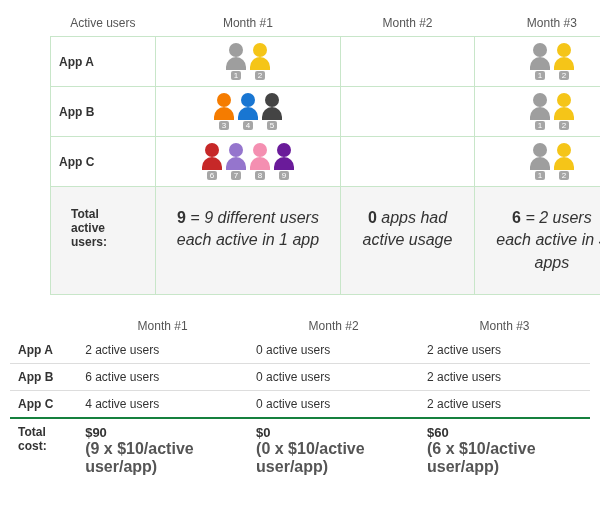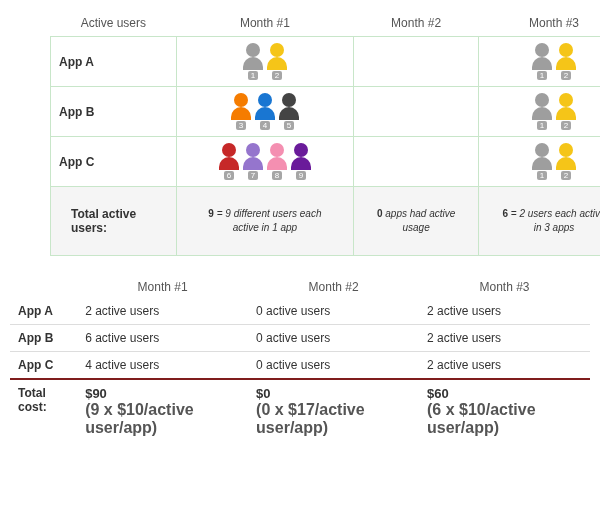--- a/index.html
+++ b/index.html
@@ -47,21 +47,21 @@
       background: #f5f5f5;
       border: 1px solid #c8e6c9;
       vertical-align: top;
       padding: 20px;
     }
     .top-table .total-row .row-label {
       font-weight: bold;
     }
     .total-note {
       font-style: italic;
-      font-size: 10px;
+      font-size: 16px;
       text-align: center;
       line-height: 1.4;
     }
     .total-note strong {
       font-weight: bold;
       font-style: normal;
     }
 
     
     .user-icons {
@@ -119,21 +119,21 @@
     .bottom-table td {
       padding: 6px 8px;
       border-bottom: 1px solid #ddd;
       text-align: left;
     }
     .bottom-table td:first-child {
       text-align: left;
       font-weight: bold;
     }
     .bottom-table .total-row td {
-      border-top: 2px solid #7f1d1d;
+      border-top: 2px solid #15803d;
       border-bottom: none;
       vertical-align: top;
     }
     .bottom-table .total-row td:first-child {
       font-weight: bold;
     }
     .cost-main {
       font-weight: bold;
       font-size: 13px;
     }
@@ -316,21 +316,21 @@
     <td>2 active users</td>
   </tr>
       <tr class="total-row">
   <td>Total cost:</td>
   <td>
     <div class="cost-main">$90</div>
     <div class="cost-sub">(9 x $10/active user/app)</div>
   </td>
   <td>
     <div class="cost-main">$0</div>
-    <div class="cost-sub">(0 x $17/active user/app)</div>
+    <div class="cost-sub">(0 x $10/active user/app)</div>
   </td>
   <td>
     <div class="cost-main">$60</div>
     <div class="cost-sub">(6 x $10/active user/app)</div>
   </td>
 </tr>
     </tbody>
 </table>
 
 </body></html>

